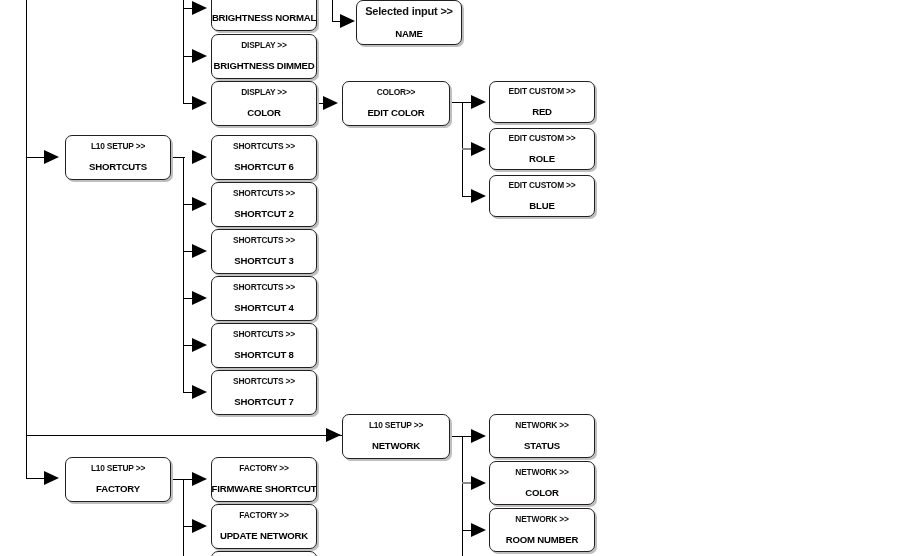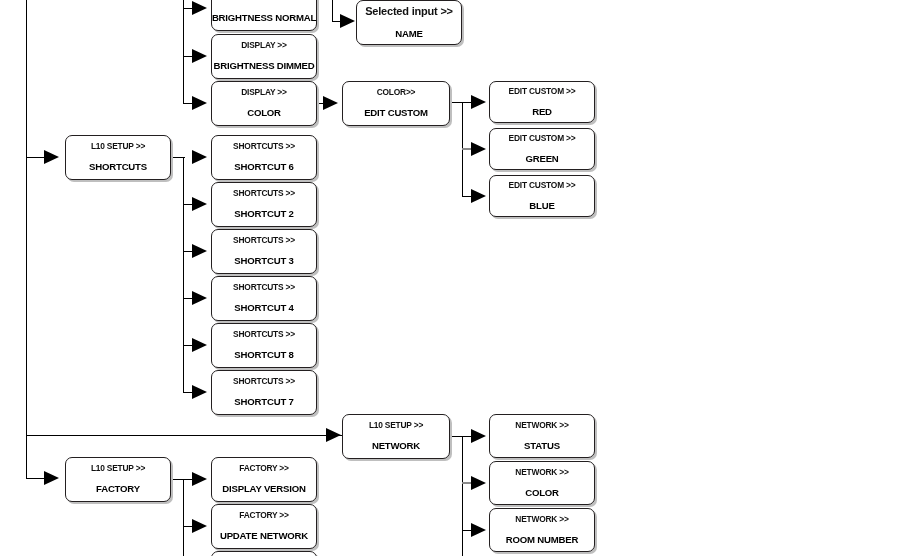--- a/index.html
+++ b/index.html
@@ -144,29 +144,29 @@
       <div class="node" style="left: 211px; top: 34px; width: 106px; height: 45px;">
         <span class="l1">DISPLAY &gt;&gt;</span>
         <span class="l2">BRIGHTNESS DIMMED</span>
       </div>
       <div class="node" style="left: 211px; top: 81px; width: 106px; height: 45px;">
         <span class="l1">DISPLAY &gt;&gt;</span>
         <span class="l2">COLOR</span>
       </div>
       <div class="node" style="left: 342px; top: 81px; width: 108px; height: 45px;">
         <span class="l1">COLOR&gt;&gt;</span>
-        <span class="l2">EDIT CUSTOM</span>
+        <span class="l2">EDIT COLOR</span>
       </div>
       <div class="node" style="left: 489px; top: 81px; width: 106px; height: 42px;">
         <span class="l1">EDIT CUSTOM &gt;&gt;</span>
         <span class="l2">RED</span>
       </div>
       <div class="node" style="left: 489px; top: 128px; width: 106px; height: 42px;">
         <span class="l1">EDIT CUSTOM &gt;&gt;</span>
-        <span class="l2">GREEN</span>
+        <span class="l2">ROLE</span>
       </div>
       <div class="node" style="left: 489px; top: 175px; width: 106px; height: 42px;">
         <span class="l1">EDIT CUSTOM &gt;&gt;</span>
         <span class="l2">BLUE</span>
       </div>
       <div class="node" style="left: 65px; top: 135px; width: 106px; height: 45px;">
         <span class="l1">L10  SETUP &gt;&gt;</span>
         <span class="l2">SHORTCUTS</span>
       </div>
       <div class="node" style="left: 211px; top: 135px; width: 106px; height: 45px;">
@@ -208,21 +208,21 @@
       <div class="node" style="left: 489px; top: 508px; width: 106px; height: 44px;">
         <span class="l1">NETWORK &gt;&gt;</span>
         <span class="l2">ROOM NUMBER</span>
       </div>
       <div class="node" style="left: 65px; top: 457px; width: 106px; height: 45px;">
         <span class="l1">L10  SETUP &gt;&gt;</span>
         <span class="l2">FACTORY</span>
       </div>
       <div class="node" style="left: 211px; top: 457px; width: 106px; height: 45px;">
         <span class="l1">FACTORY &gt;&gt;</span>
-        <span class="l2">DISPLAY VERSION</span>
+        <span class="l2">FIRMWARE SHORTCUT</span>
       </div>
       <div class="node" style="left: 211px; top: 504px; width: 106px; height: 45px;">
         <span class="l1">FACTORY &gt;&gt;</span>
         <span class="l2">UPDATE NETWORK</span>
       </div>
       <div class="node" style="left: 211px; top: 551px; width: 106px; height: 45px;">
         <span class="l1"></span>
         <span class="l2"></span>
       </div>
     </div>

